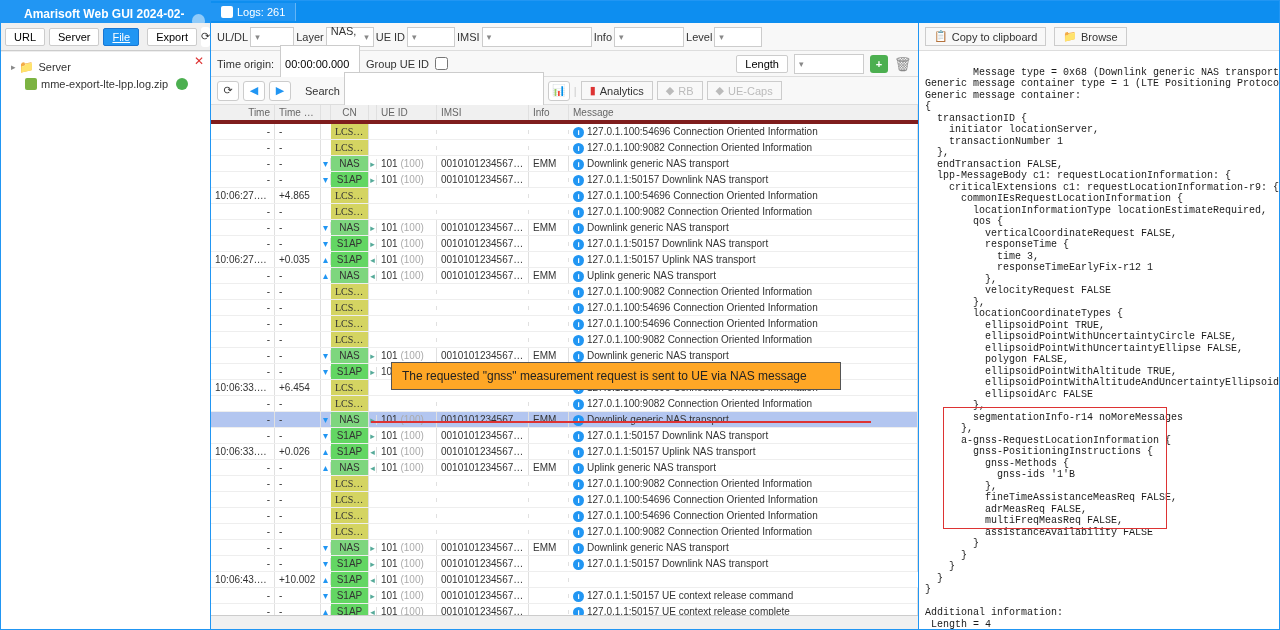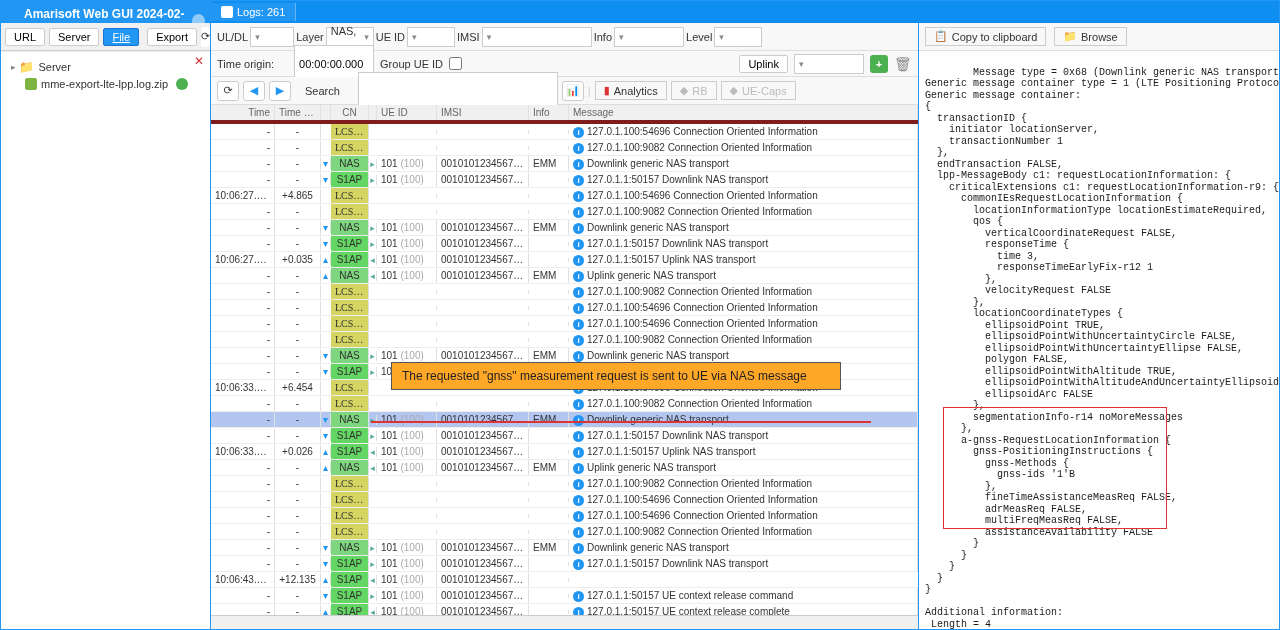--- a/index.html
+++ b/index.html
@@ -25,26 +25,26 @@
 .center-panel { flex: 1; display: flex; flex-direction: column; border-right: 1px solid #2196F3; overflow: hidden; }
 .filter-bar { height: 28px; background: #f8f8f8; border-bottom: 1px solid #ddd; display: flex; align-items: center; padding: 0 6px; gap: 2px; }
 .filter-bar2 { height: 26px; background: #f8f8f8; border-bottom: 1px solid #ddd; display: flex; align-items: center; padding: 0 6px; gap: 6px; justify-content: space-between; }
 .combo { border: 1px solid #ccc; background: #fff; height: 20px; font-size: 11px; padding: 0 4px; display: flex; align-items: center; justify-content: space-between; gap: 4px; }
 .combo::after { content: "▾"; color: #888; font-size: 9px; }
 .plus-btn { width: 18px; height: 18px; background: #4CAF50; color: #fff; border-radius: 3px; display: flex; align-items: center; justify-content: center; font-weight: bold; }
 .del-btn { width: 18px; height: 18px; color: #888; display: flex; align-items: center; justify-content: center; font-size: 14px; }
 .toolbar3 { height: 28px; background: #f8f8f8; border-bottom: 1px solid #ddd; display: flex; align-items: center; padding: 0 6px; gap: 4px; }
 .icon-btn { width: 22px; height: 20px; border: 1px solid #ccc; background: #fff; border-radius: 3px; display: flex; align-items: center; justify-content: center; font-size: 11px; }
 .analytics-btn { padding: 2px 8px; border: 1px solid #ccc; display: flex; align-items: center; gap: 4px; font-size: 11px; }
-.search-input { border: 1px solid #ccc; height: 38px; flex: 1; max-width: 200px; font-size: 11px; padding: 0 4px; margin-left: 14px; }
+.search-input { border: 1px solid #ccc; height: 38px; flex: 1; max-width: 200px; font-size: 11px; padding: 0 4px; }
 .log-table { flex: 1; overflow-y: auto; position: relative; }
 .table-head { display: flex; background: #f0f0f0; border-bottom: 4px solid #7f1d1d; font-size: 10px; color: #666; position: sticky; top: 0; }
 .th, .td { padding: 2px 4px; border-right: 1px solid #e0e0e0; overflow: hidden; white-space: nowrap; text-overflow: ellipsis; }
 .col-time { width: 64px; text-align: right; }
-.col-diff { width: 46px; text-align: center; }
+.col-diff { width: 46px; text-align: left; }
 .col-dir { width: 10px; text-align: center; padding: 0; }
 .col-cn { width: 38px; text-align: center; }
 .col-arr { width: 8px; text-align: center; padding: 0; }
 .col-ueid { width: 60px; }
 .col-imsi { width: 92px; }
 .col-info { width: 40px; }
 .col-msg { flex: 1; }
 .row { display: flex; font-size: 10px; border-bottom: 1px solid #eee; height: 16px; align-items: center; }
 .row.highlighted { background: #b3c6f0; }
 .cn-lcsap { background: #d4d462; font-family: Liberation Serif, serif; } .cn-nas { background: #7ed67e; } .cn-s1ap { background: #63d663; }
@@ -120,21 +120,21 @@
         <div class="combo" style="width:48px"></div>
       </div>
       <div class="filter-bar2">
         <div style="display:flex;align-items:center;gap:6px">
           <span>Time origin:</span>
           <input class="search-input" style="width: 80px;" value="00:00:00.000">
           <span>Group UE ID</span>
           <input type="checkbox" style="">
         </div>
         <div style="display:flex;align-items:center;gap:6px">
-          <button class="btn">Uplink</button>
+          <button class="btn">Length</button>
           <div class="combo" style="width:70px"></div>
           <span class="plus-btn">+</span>
           <span class="del-btn">🗑</span>
         </div>
       </div>
       <div class="toolbar3">
         <span class="icon-btn">⟳</span>
         <span class="icon-btn" style="color:#2196F3">◀</span>
         <span class="icon-btn" style="color:#2196F3">▶</span>
         <span style="width:6px"></span>
@@ -471,21 +471,21 @@
               <div class="td col-dir dir-dl">▾</div>
               <div class="td col-cn cn-s1ap">S1AP</div>
               <div class="td col-arr arr-r">▸</div>
               <div class="td col-ueid">101 <span class="ueid-dim">(100)</span></div>
               <div class="td col-imsi">001010123456789</div>
               <div class="td col-info"></div>
               <div class="td col-msg"><span class="info-i">i</span>127.0.1.1:50157 Downlink NAS transport</div>
             </div>
             <div class="row">
               <div class="td col-time">10:06:43.906</div>
-              <div class="td col-diff">+12.135</div>
+              <div class="td col-diff">+10.002</div>
               <div class="td col-dir dir-dl">▴</div>
               <div class="td col-cn cn-s1ap">S1AP</div>
               <div class="td col-arr arr-r">◂</div>
               <div class="td col-ueid">101 <span class="ueid-dim">(100)</span></div>
               <div class="td col-imsi">001010123456789</div>
               <div class="td col-info"></div>
             </div>
             <div class="row">
               <div class="td col-time">-</div>
               <div class="td col-diff">-</div>

